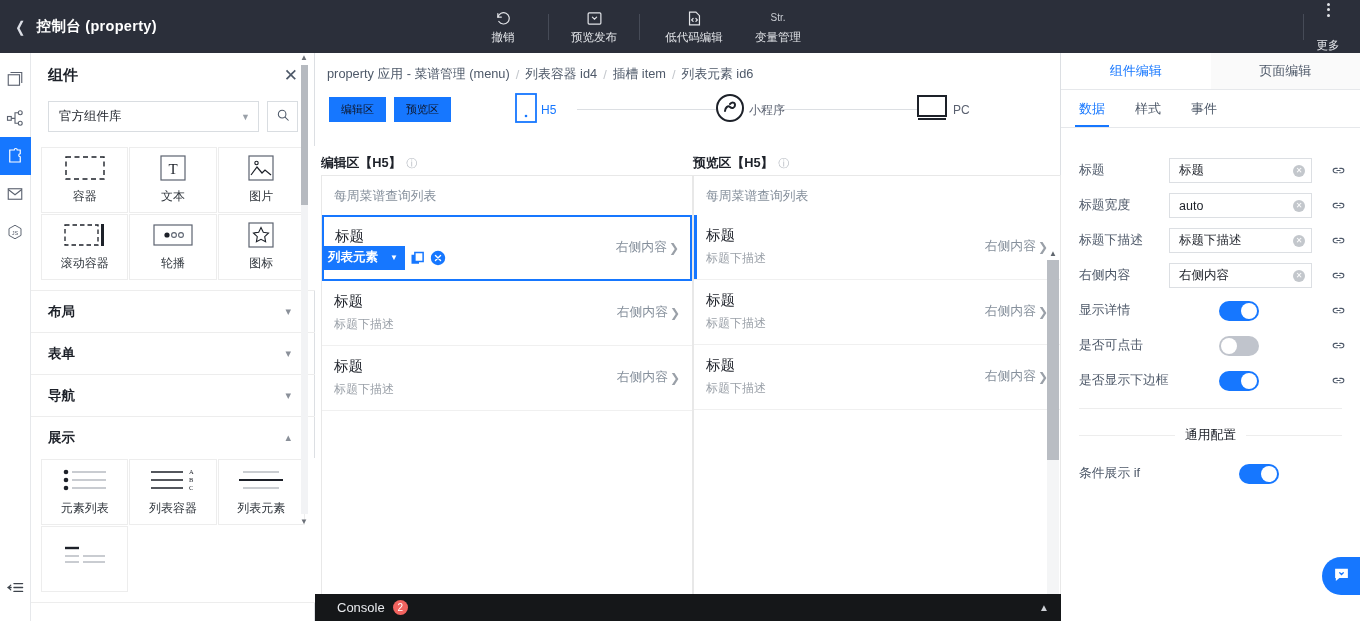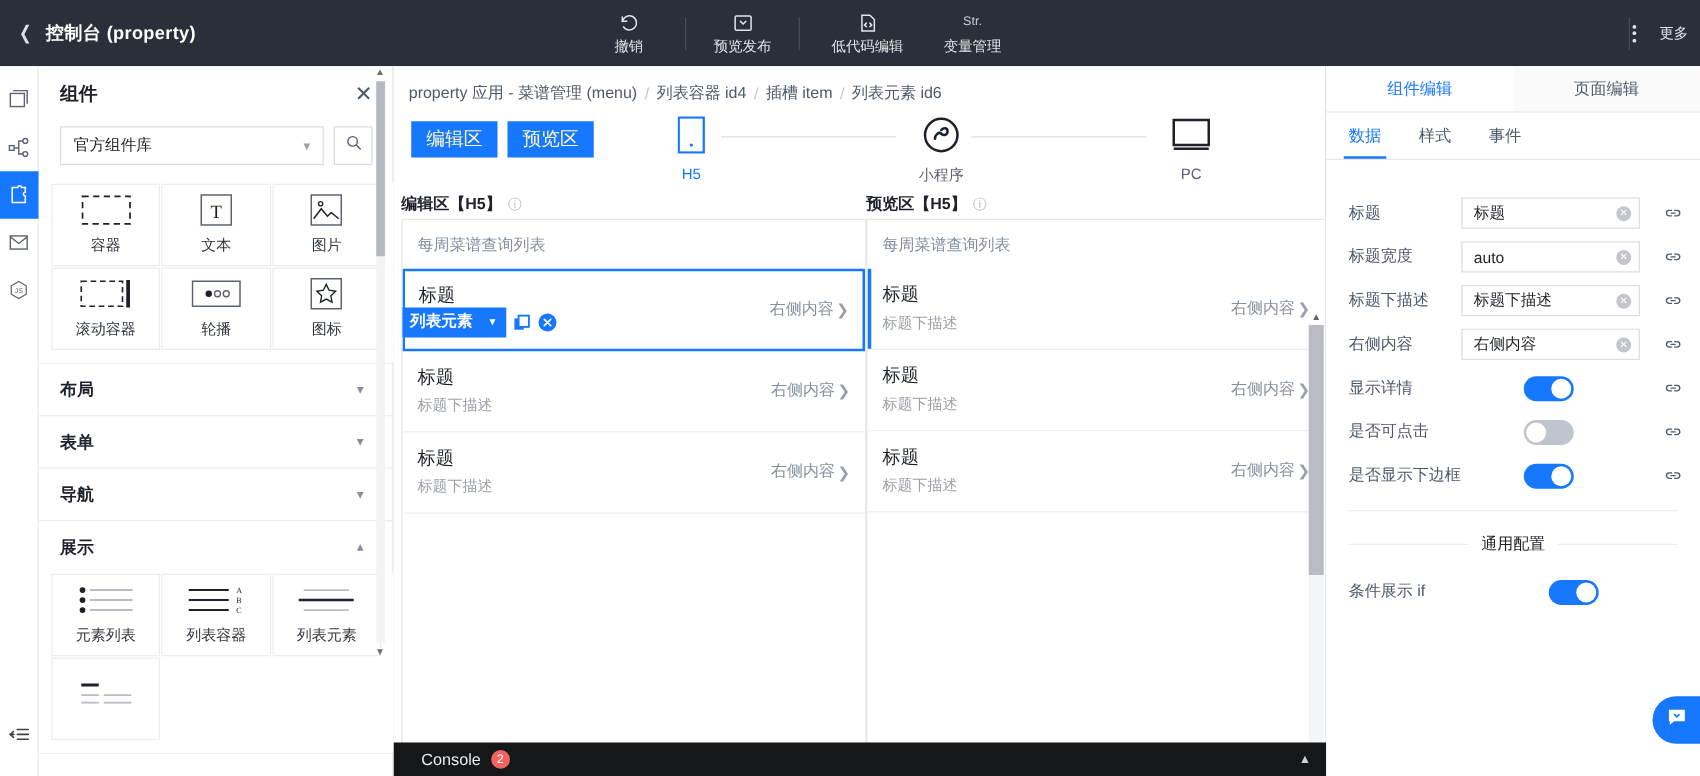--- a/index.html
+++ b/index.html
@@ -32,21 +32,21 @@
   .tb-item .ic { height: 20px; display: flex; align-items: center; justify-content: center; }
   .tb-item .lb { font-size: 11.5px; color: #e2e4e8; white-space: nowrap; }
   .tb-item.dim .lb { color: #8a8f9a; }
   .tb-item.dim svg { stroke: #8a8f9a; }
   .tb-item.wide { width: 84px; }
   .tb-sep { width: 1px; height: 26px; background: #464b57; margin: 0 12px; }
   .tb-strlabel { font-size: 10px; color: #c9ccd2; line-height: 20px; }
 
   .tb-more {
     position: absolute; right: 8px; top: 0; height: 53px; width: 48px;
-    display: flex; flex-direction: row; align-items: center; justify-content: center;
+    display: flex; flex-direction: column; align-items: center; justify-content: center;
     gap: 19px; cursor: pointer;
   }
   .dots-v { display: flex; flex-direction: column; gap: 2.5px; align-items: center; height: 18px; justify-content: center; }
   .dots-v i { width: 3px; height: 3px; background: #e2e4e8; border-radius: 50%; display: block; }
   .tb-more .lb { font-size: 11.5px; color: #e2e4e8; }
   .tb-more-sep { position: absolute; right: 56px; top: 14px; width: 1px; height: 26px; background: #464b57; }
 
   
   .rail {
     position: absolute; left: 0; top: 53px; width: 31px; height: 568px;
@@ -118,25 +118,25 @@
   .bc {
     padding: 13px 0 0 12px; font-size: 12.8px; color: #4e5969;
     display: flex; align-items: center; gap: 6px; white-space: nowrap;
   }
   .bc .sl { color: #c3c7cc; }
   .bc .seg { color: #4e5969; }
 
   .modebar { position: absolute; top: 40px; left: 0; width: 746px; height: 58px; }
   .modebtns { position: absolute; left: 14px; top: 4px; display: flex; gap: 8px; }
   .mbtn {
-    background: #1677ff; color: #fef9c3; font-size: 15px; border: none;
+    background: #1677ff; color: #0f172a; font-size: 11px; border: none;
     padding: 5px 12px; cursor: pointer; font-family: Liberation Sans, sans-serif;
   }
   .devices { position: absolute; left: 200px; top: 0; width: 546px; height: 58px; }
-  .dev { position: absolute; top: 0; width: 76px; display: flex; flex-direction: column; align-items: center; gap: 4px; cursor: pointer; }
+  .dev { position: absolute; top: 0; width: 76px; display: flex; flex-direction: row; align-items: center; gap: 4px; cursor: pointer; }
   .dev .dl { font-size: 12px; color: #5a6170; }
   .dev.on .dl { color: #1677ff; }
   .devline { position: absolute; height: 1px; background: #dcdfe3; top: 16px; }
 
   .panes { position: absolute; top: 98px; left: 0; width: 746px; height: 482px; }
   .pane-h {
     height: 24px; display: flex; align-items: center; gap: 5px;
     font-size: 12.8px; color: #1d2129; font-weight: bold;
   }
   .pane-h .inf { color: #b4b9c0; font-size: 11px; font-weight: normal; }

